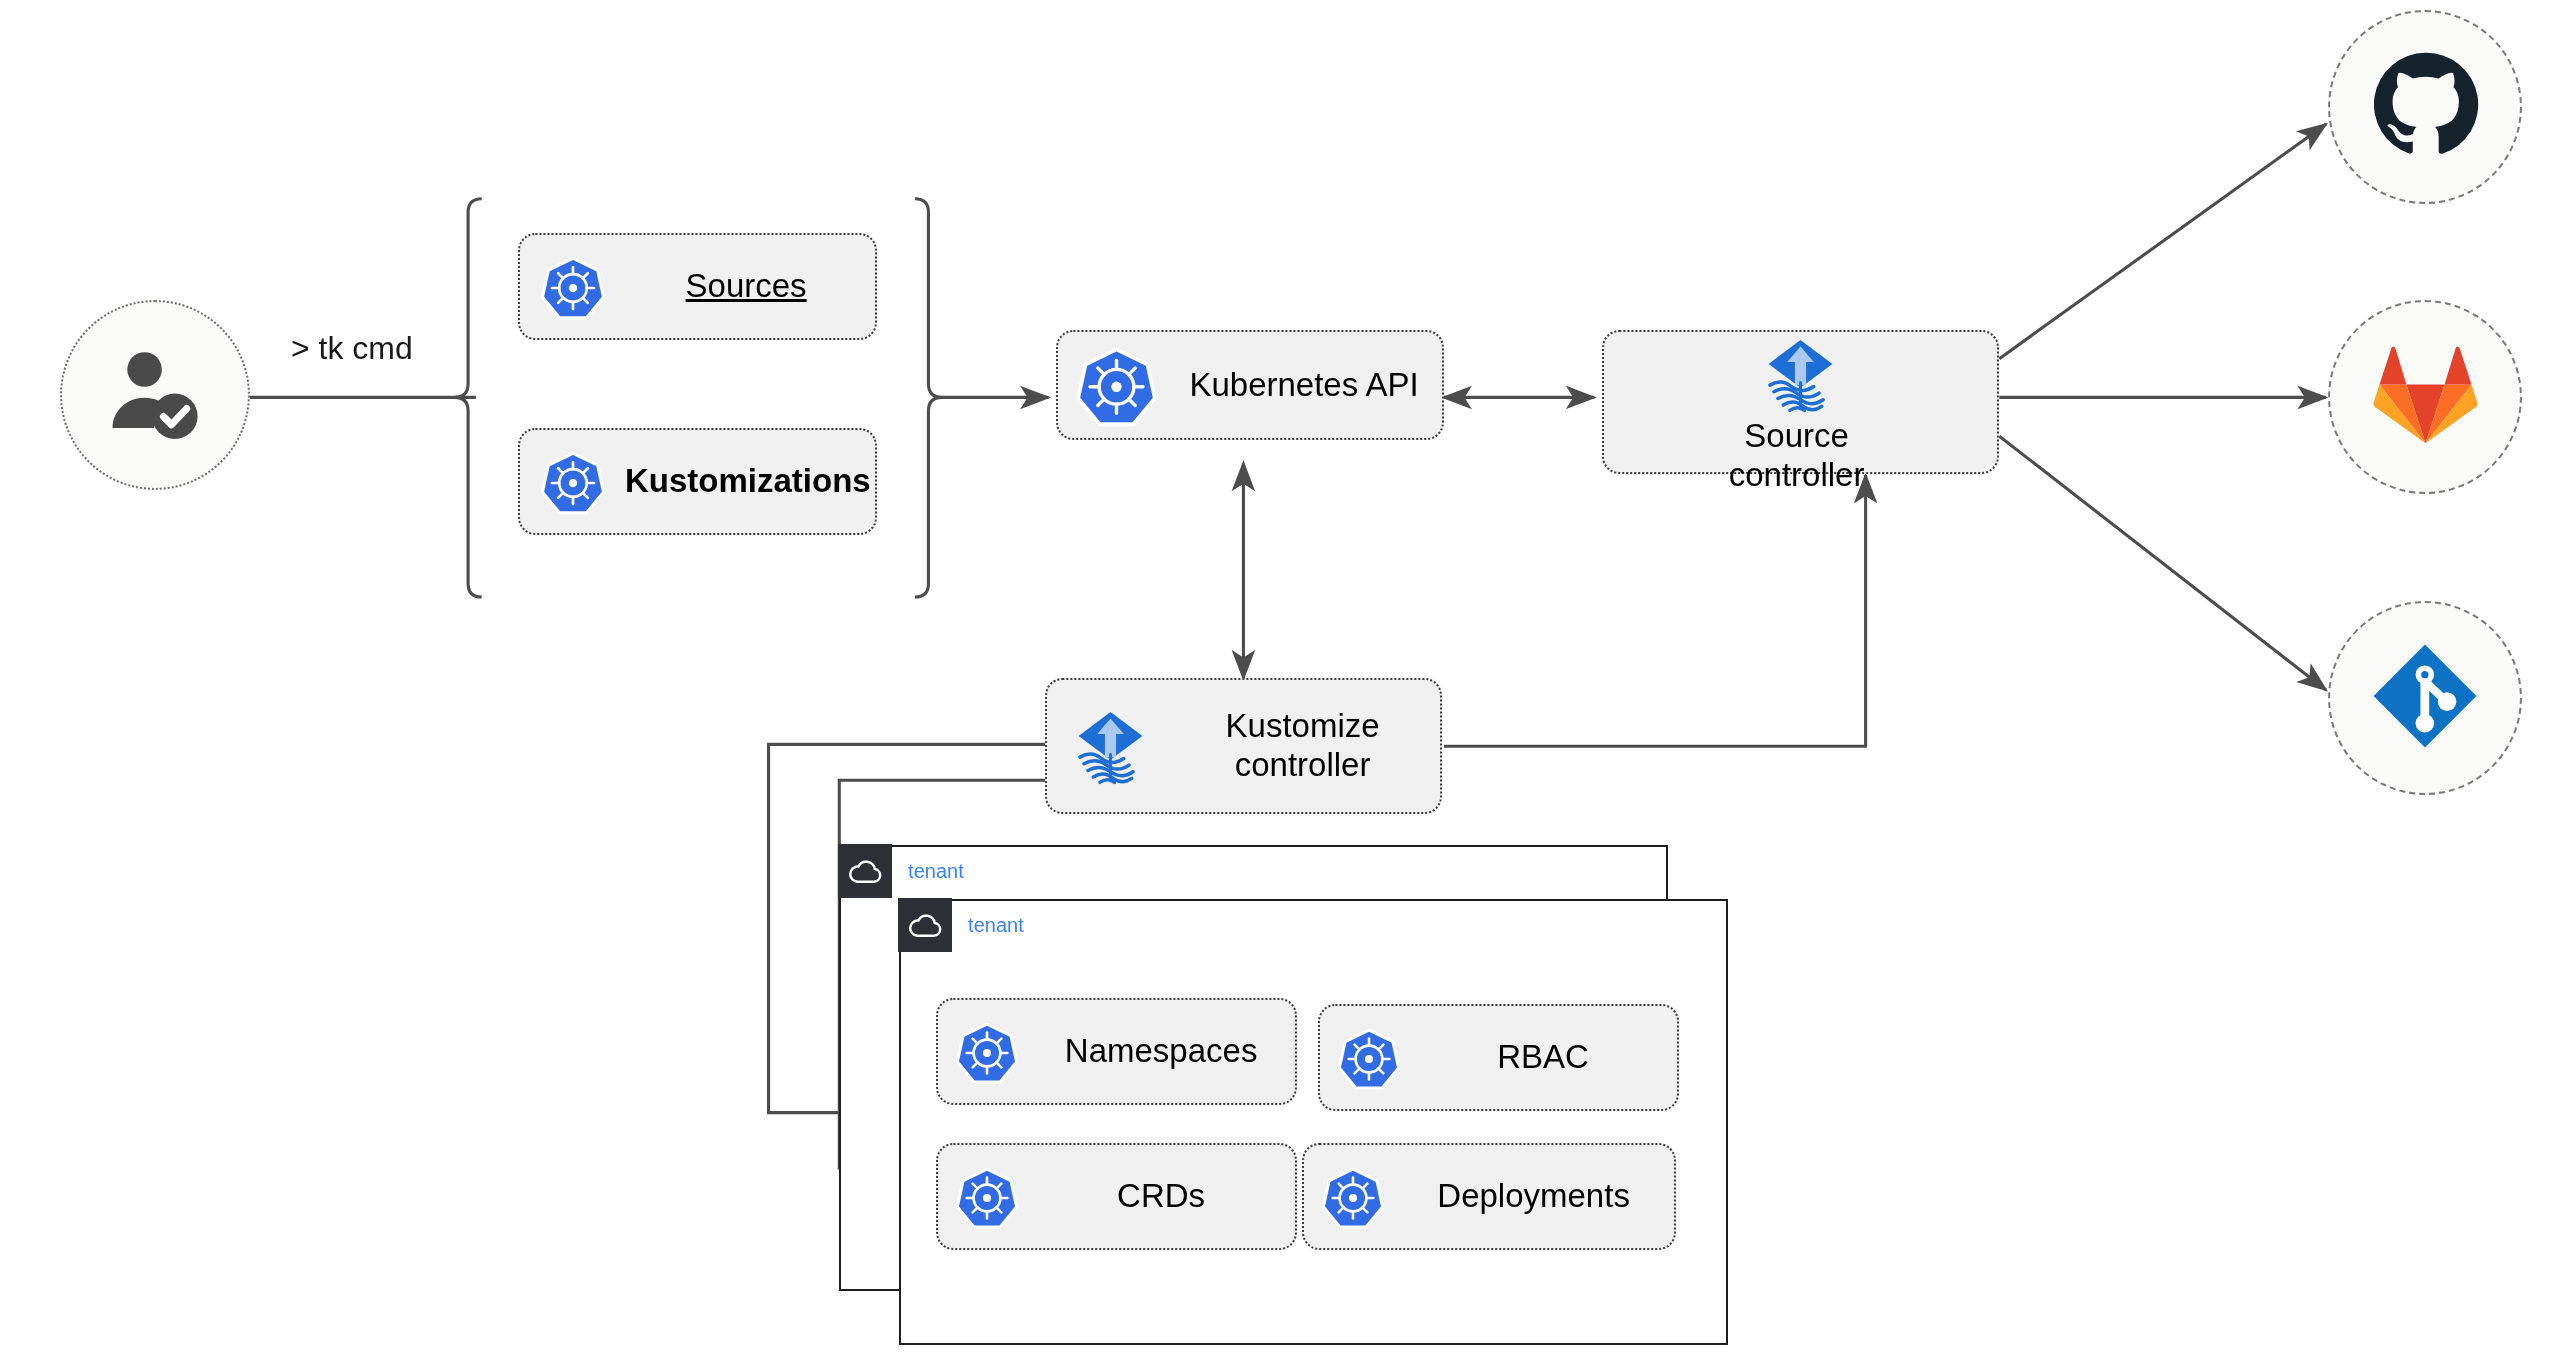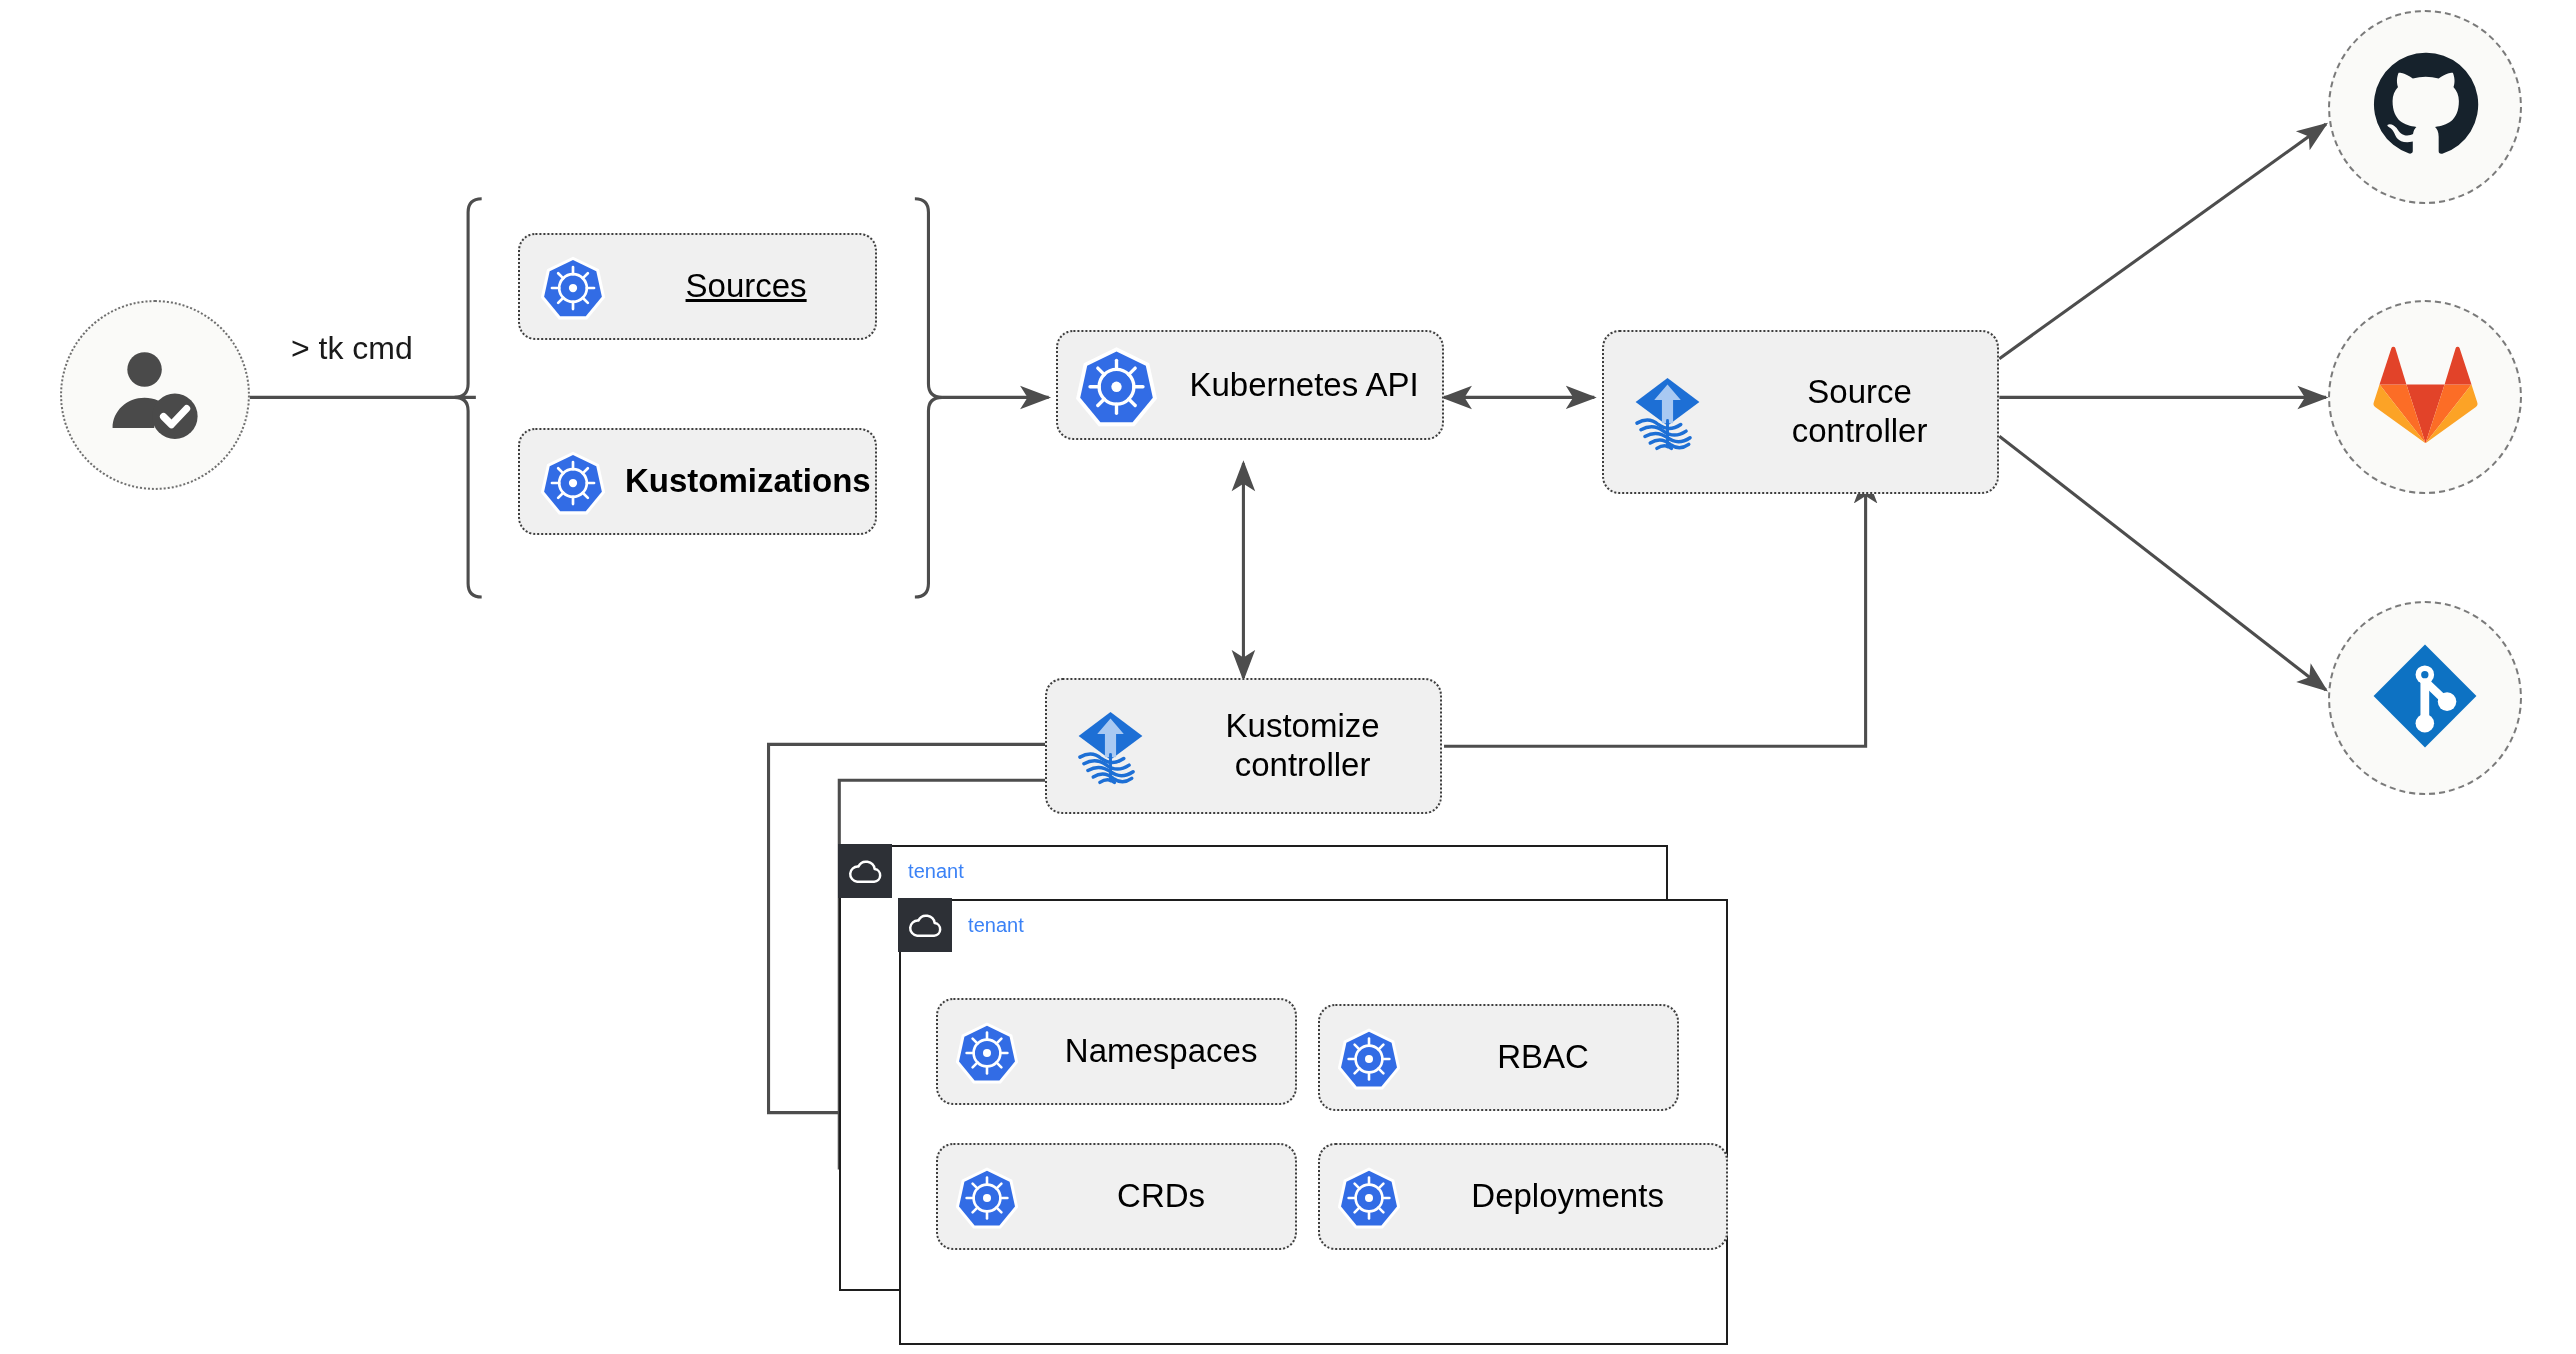--- a/index.html
+++ b/index.html
@@ -217,21 +217,21 @@
           <path d="M17.6 18.6 L22.6 23.6"></path>
             <path d="M41.4 42.4 L46.4 47.4"></path>
           <path d="M46.4 18.6 L41.4 23.6"></path>
             <path d="M22.6 42.4 L17.6 47.4"></path>
         </g>
       </svg>
     </span>
     <span class="label">Kubernetes API</span>
   </div>
 
-  <div class="node" style="left:1602px; top:330px; width:397px; height:164px;">
+  <div class="node" style="left:1602px; top:330px; width:397px; height:144px;flex-direction:column;">
     <span class="ico" style="width:126px;">
       <svg width="85" height="85" viewBox="0 0 64 64">
         <path d="M32 6 L56 24 L32 42 L8 24 Z" fill="#1D6FD5"></path>
         <path d="M32 11 L42 22.5 L36.2 22.5 L36.2 40 L27.8 40 L27.8 22.5 L22 22.5 Z" fill="#A9C9F2"></path>
         <g stroke="#1D6FD5" stroke-width="2.6" fill="none" stroke-linecap="round">
           <path d="M9 40 q9 -5 16 1 q8 6 17 0"></path>
           <path d="M12 45 q9 -5 17 1 q8 6 17 0"></path>
           <path d="M15 50 q9 -5 17 1 q8 6 17 0"></path>
           <path d="M19 55 q8 -5 15 1 q7 5 14 0"></path>
           <path d="M24 59 q6 -4 11 0"></path>
@@ -380,21 +380,21 @@
             <path d="M17.6 18.6 L22.6 23.6"></path>
               <path d="M41.4 42.4 L46.4 47.4"></path>
             <path d="M46.4 18.6 L41.4 23.6"></path>
               <path d="M22.6 42.4 L17.6 47.4"></path>
           </g>
         </svg>
       </span>
       <span class="label">CRDs</span>
     </div>
 
-    <div class="node" style="left:417px; top:242px; width:410px; height:107px;">
+    <div class="node" style="left:401px; top:242px; width:374px; height:107px;">
       <span class="ico" style="width:97px;">
         <svg width="64" height="64" viewBox="0 0 64 64">
           <path d="M32 2.6 L57.2 14.8 L63.2 42.2 L45.8 63.4 L18.2 63.4 L0.8 42.2 L6.8 14.8 Z" fill="#FFFFFF"></path>
           <path d="M32 5.8 L54.6 16.7 L60.0 41.4 L44.4 60.4 L19.6 60.4 L4.0 41.4 L9.4 16.7 Z" fill="#326CE5"></path>
           <g stroke="#FFFFFF" stroke-width="2.6" fill="none" stroke-linecap="round">
             <circle cx="32" cy="33" r="13.4"></circle>
             <circle cx="32" cy="33" r="4.0" fill="#FFFFFF" stroke="none"></circle>
             <path d="M32 12.6 L32 19.6"></path>
               <path d="M32 46.4 L32 53.4"></path>
             <path d="M11.6 33 L18.6 33"></path>

